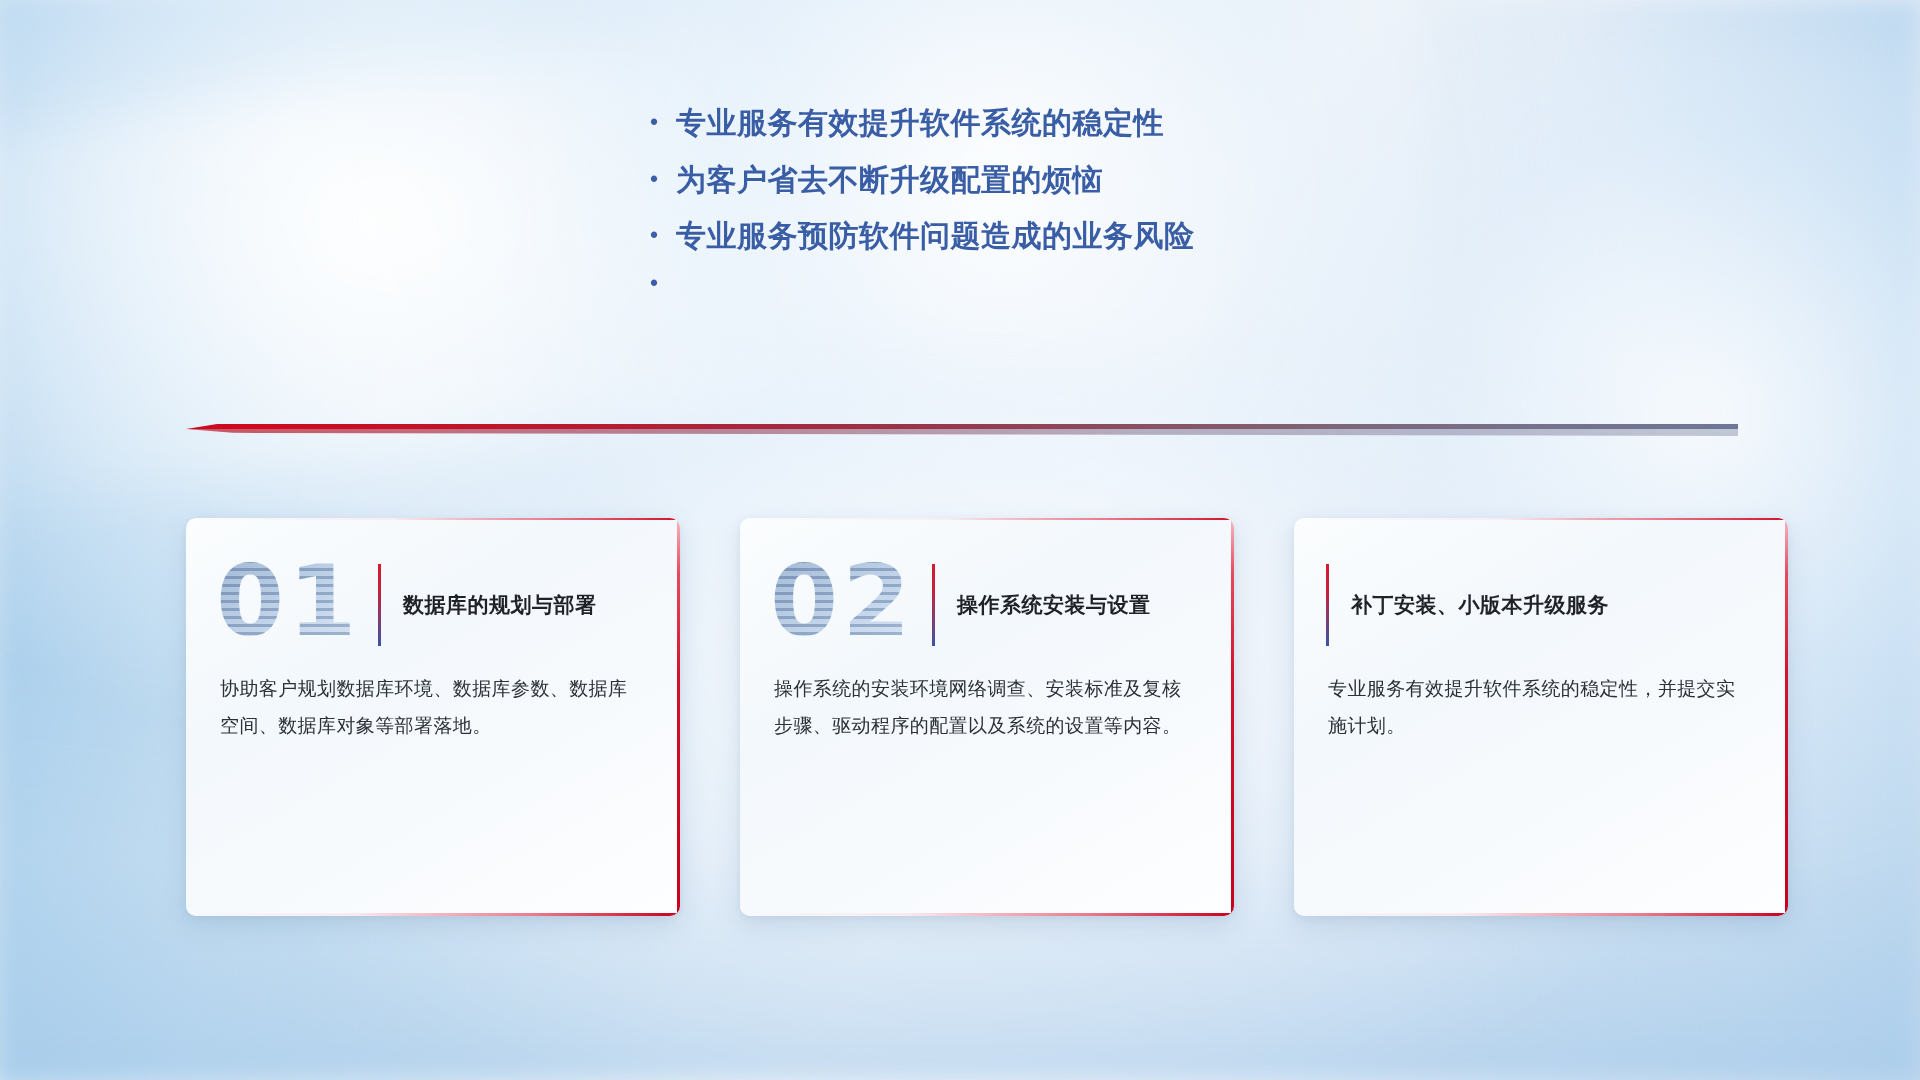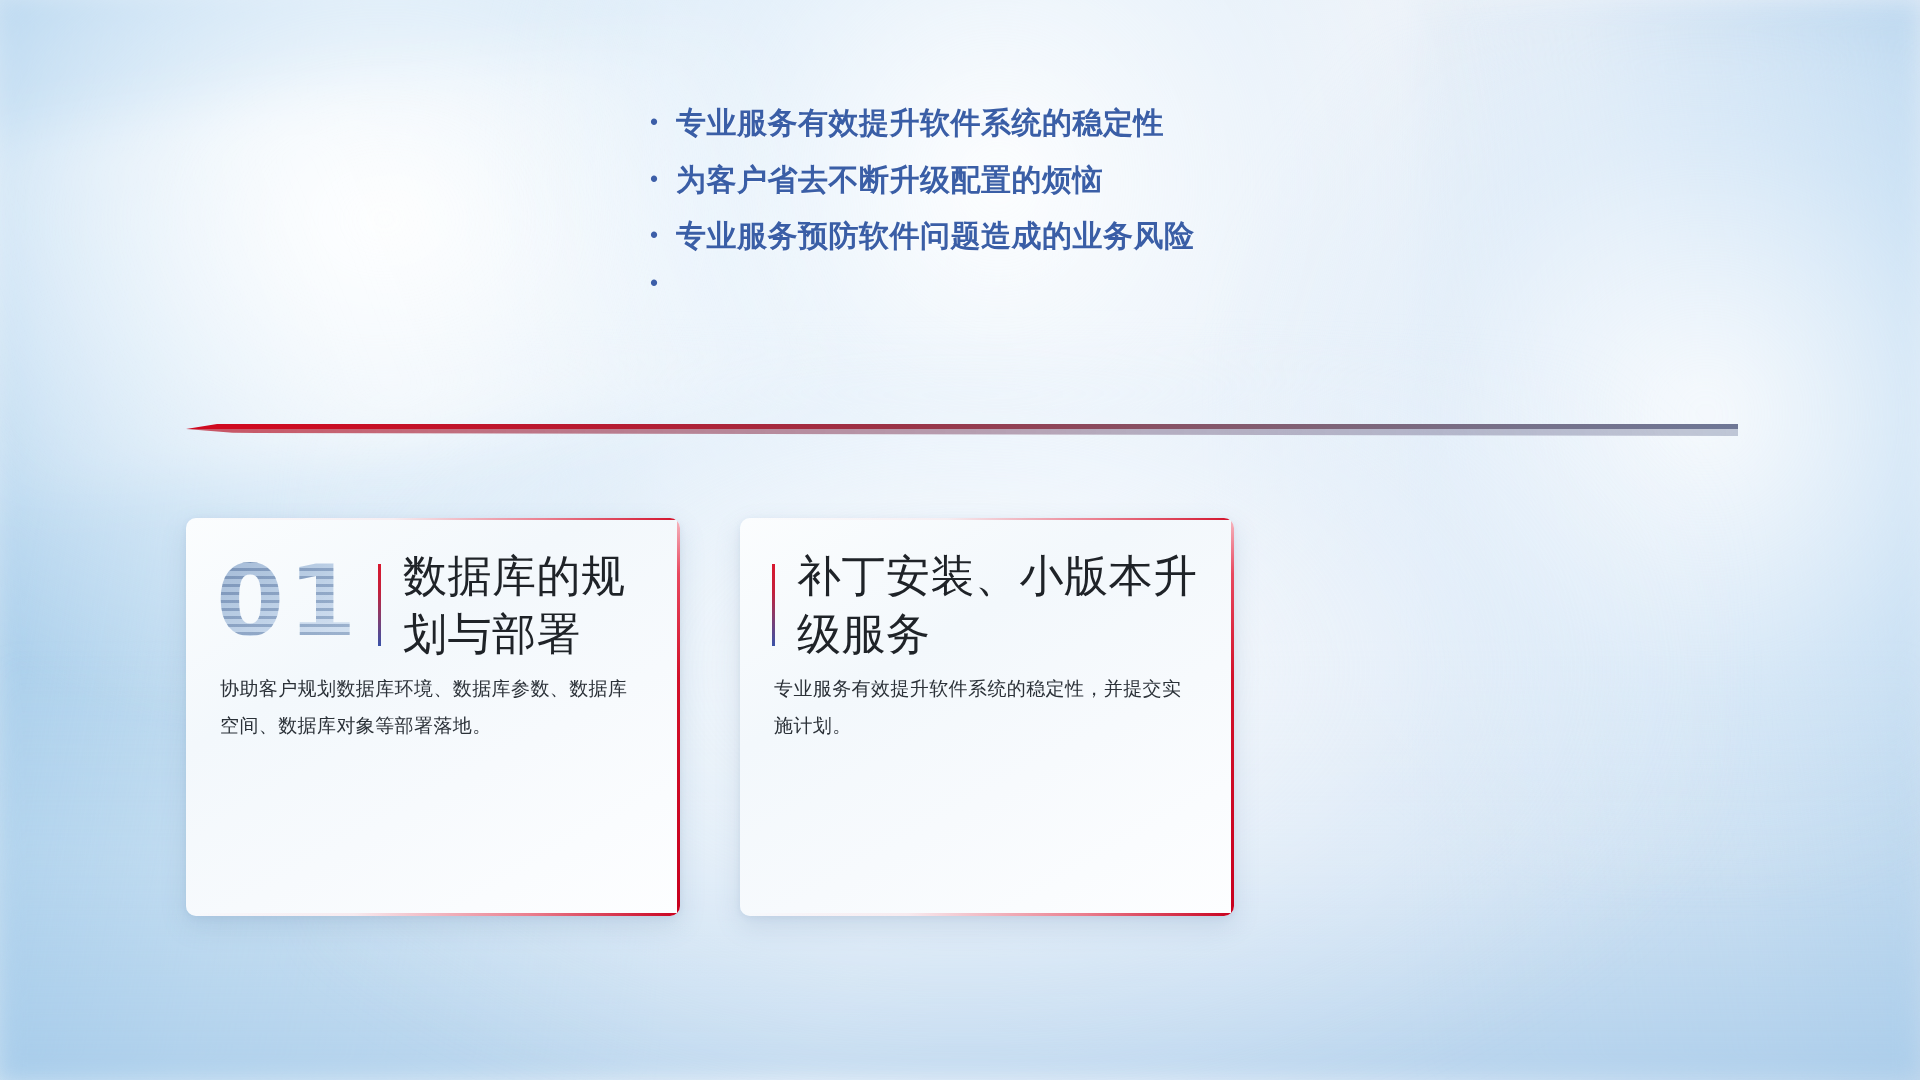--- a/index.html
+++ b/index.html
@@ -134,22 +134,22 @@
     background-blend-mode:multiply;
     -webkit-background-clip:text; background-clip:text;
     font-family:"DejaVu Sans",sans-serif;
     transform:translateY(-4px);
   }
   .card-bar{
     flex:0 0 3px; width:3px; height:82px; margin:0 22px 0 2px;
     background:linear-gradient(to bottom,#d8182f 0%,#c4203c 34%,#8a3a69 62%,#3a52a8 100%);
   }
   .card-title{
-    font-size:44px; line-height:1.32; color:#1f2328;
-    font-weight:400; letter-spacing:.5px; flex:1 1 auto;
+    font-size:21px; line-height:1.32; color:#1f2328;
+    font-weight:700; letter-spacing:.5px; flex:1 1 auto;
   }
   .card-body{
     padding:0 36px 0 34px;
     font-size:19px; line-height:1.95; color:#2b3138;
     letter-spacing:.4px;
   }
 </style>
 </head>
 <body>
 
@@ -197,20 +197,30 @@
     <div class="card-topline"></div>
     <div class="card-head">
       <div class="card-num">01</div>
       <div class="card-bar"></div>
       <div class="card-title">数据库的规划与部署</div>
     </div>
     <div class="card-body">协助客户规划数据库环境、数据库参数、数据库空间、数据库对象等部署落地。</div>
     <div class="card-botline"></div>
   </div>
 
+  <div class="card">
+    <div class="card-topline"></div>
+    <div class="card-head">
+      <div class="card-num">02</div>
+      <div class="card-bar"></div>
+      <div class="card-title">操作系统安装与设置</div>
+    </div>
+    <div class="card-body">操作系统的安装环境网络调查、安装标准及复核步骤、驱动程序的配置以及系统的设置等内容。</div>
+    <div class="card-botline"></div>
+  </div>
 
   <div class="card">
     <div class="card-topline"></div>
     <div class="card-head">
       <div class="card-bar"></div>
       <div class="card-title">补丁安装、小版本升级服务</div>
     </div>
     <div class="card-body">专业服务有效提升软件系统的稳定性，并提交实施计划。</div>
     <div class="card-botline"></div>
   </div>

